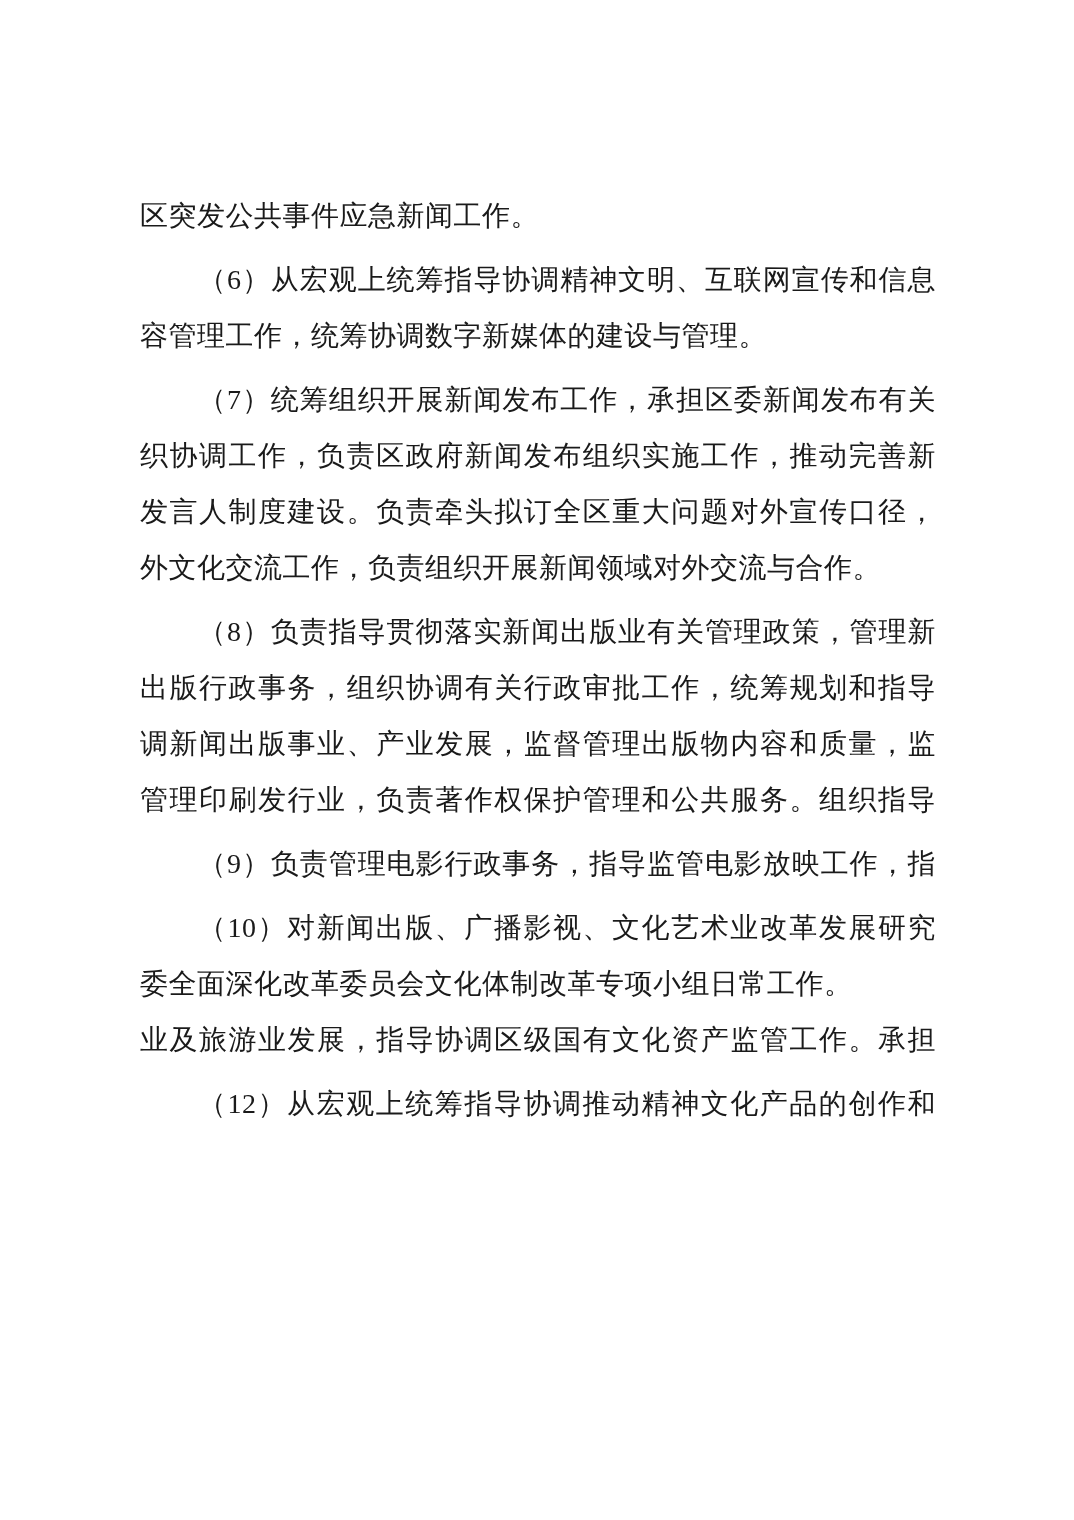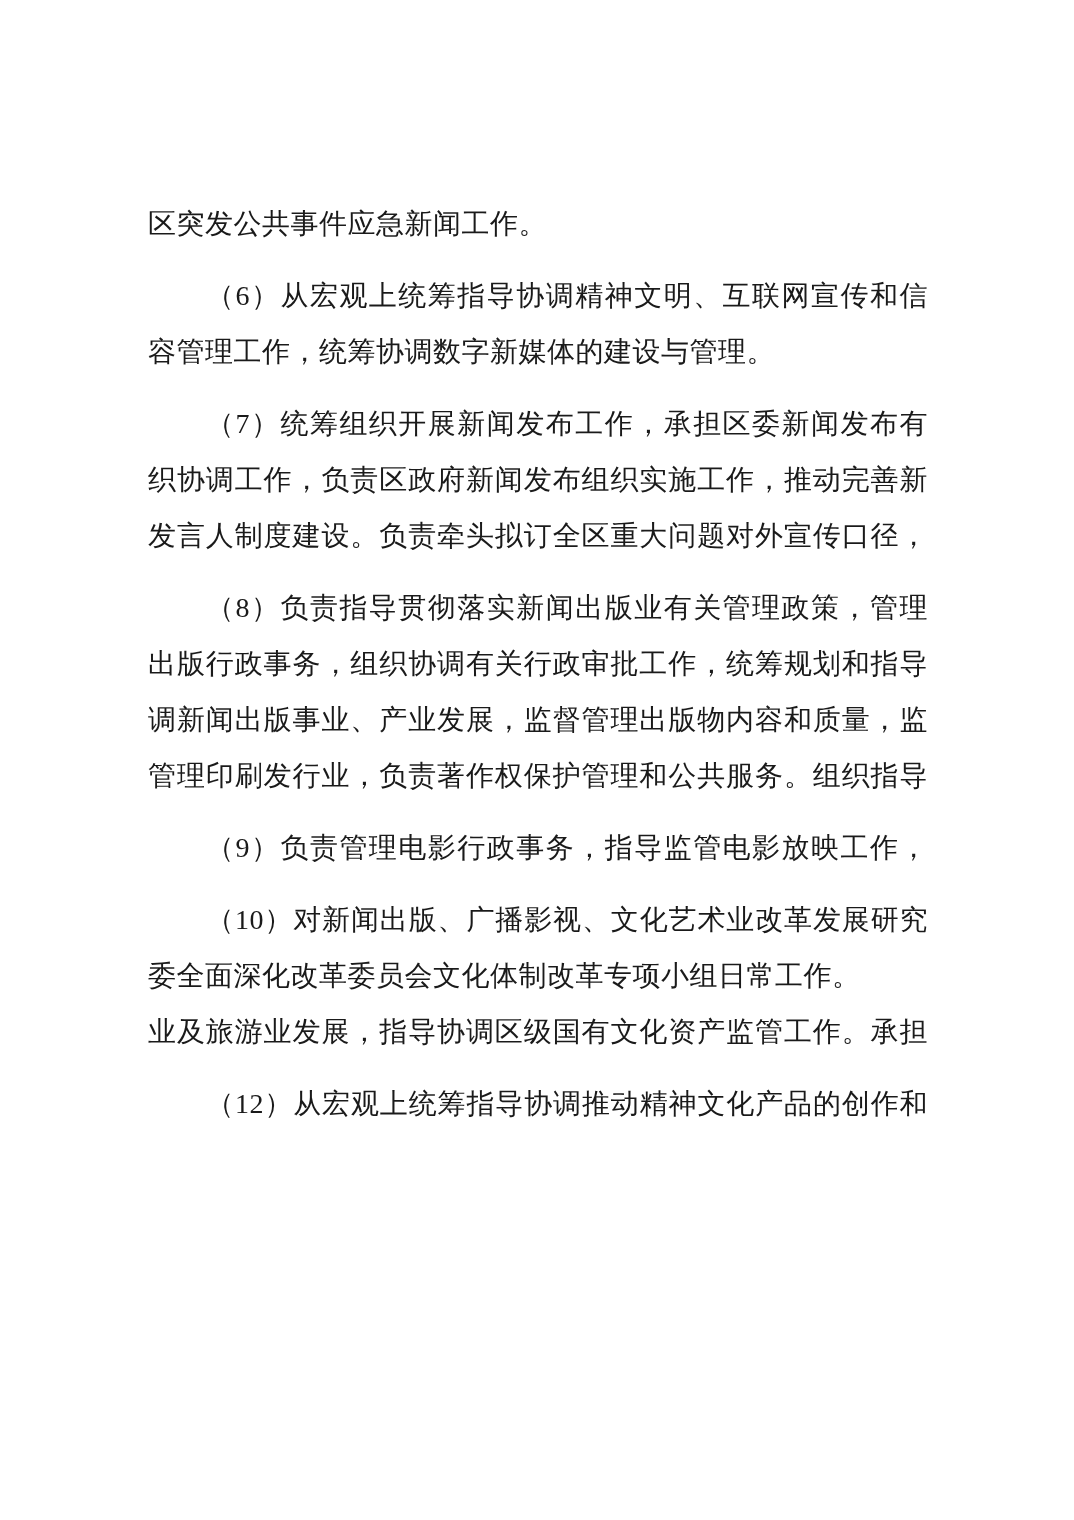--- a/index.html
+++ b/index.html
@@ -17,21 +17,21 @@
   .text-block {
     position: absolute;
     left: 132px;
     top: 180px;
     width: 812px;
     font-family: "Liberation Serif", "DejaVu Serif", serif;
     font-size: 28px;
     color: #1a1a1a;
   }
   .paragraph {
-    margin: 16px;
+    margin: 8px;
     padding: 0;
     font-family: Liberation Serif, serif;
   }
   .line {
     height: 56px;
     line-height: 56px;
     text-align: left;
     overflow: hidden;
     letter-spacing: 0.5px;
   }
@@ -53,20 +53,21 @@
         <div class="line">区突发公共事件应急新闻工作。</div>
       </div>
       <div class="paragraph">
         <div class="line justify indent">（6）从宏观上统筹指导协调精神文明、互联网宣传和信息内</div>
         <div class="line">容管理工作，统筹协调数字新媒体的建设与管理。</div>
       </div>
       <div class="paragraph">
         <div class="line justify indent">（7）统筹组织开展新闻发布工作，承担区委新闻发布有关组</div>
         <div class="line justify">织协调工作，负责区政府新闻发布组织实施工作，推动完善新闻</div>
         <div class="line justify">发言人制度建设。负责牵头拟订全区重大问题对外宣传口径，指</div>
+        <div class="line">外文化交流工作，负责组织开展新闻领域对外交流与合作。</div>
       </div>
       <div class="paragraph">
         <div class="line justify indent">（8）负责指导贯彻落实新闻出版业有关管理政策，管理新闻</div>
         <div class="line justify">出版行政事务，组织协调有关行政审批工作，统筹规划和指导协</div>
         <div class="line justify">调新闻出版事业、产业发展，监督管理出版物内容和质量，监督</div>
         <div class="line justify">管理印刷发行业，负责著作权保护管理和公共服务。组织指导协</div>
       </div>
       <div class="paragraph">
         <div class="line justify indent">（9）负责管理电影行政事务，指导监管电影放映工作，指导</div>
       </div>

